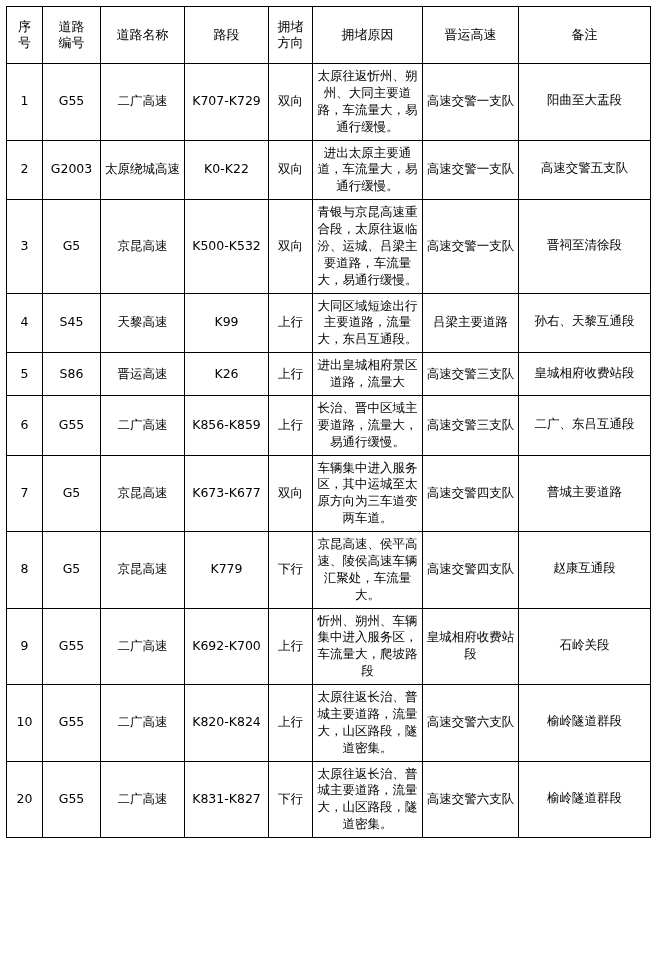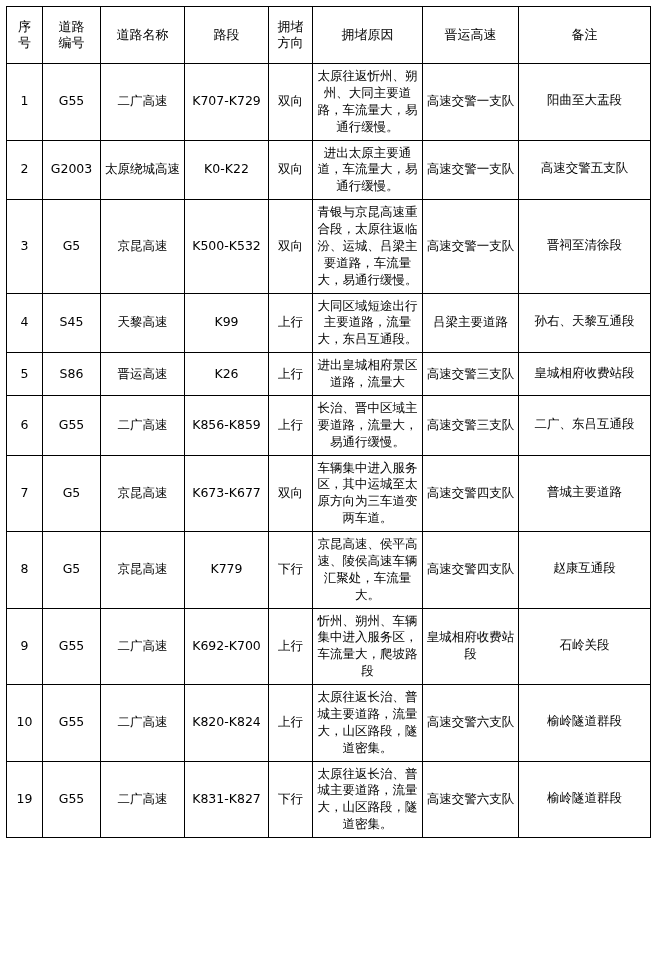--- a/index.html
+++ b/index.html
@@ -215,21 +215,21 @@
           <td class="seq">10</td>
           <td class="code">G55</td>
           <td class="name">二广高速</td>
           <td class="section">K820-K824</td>
           <td class="dir">上行</td>
           <td class="reason">太原往返长治、普城主要道路，流量大，山区路段，隧道密集。</td>
           <td class="unit">高速交警六支队</td>
           <td class="remark">榆岭隧道群段</td>
         </tr>
         <tr>
-          <td class="seq">19</td>
+          <td class="seq">20</td>
           <td class="code">G55</td>
           <td class="name">二广高速</td>
           <td class="section">K831-K827</td>
           <td class="dir">下行</td>
           <td class="reason">太原往返长治、普城主要道路，流量大，山区路段，隧道密集。</td>
           <td class="unit">高速交警六支队</td>
           <td class="remark">榆岭隧道群段</td>
         </tr>
       </tbody>
   </table>

